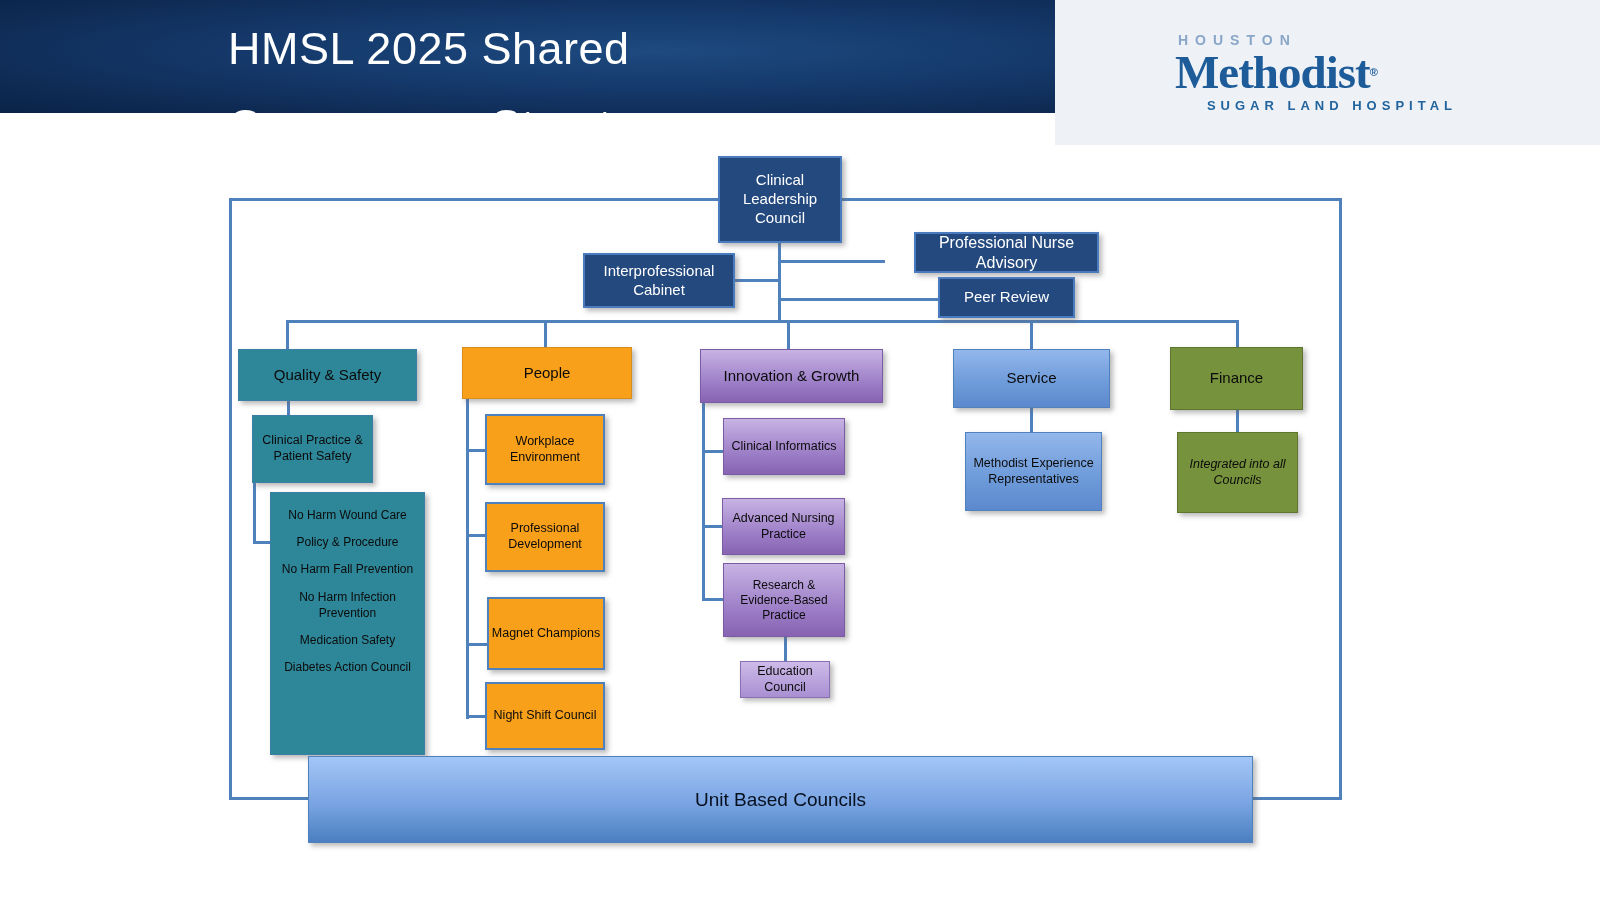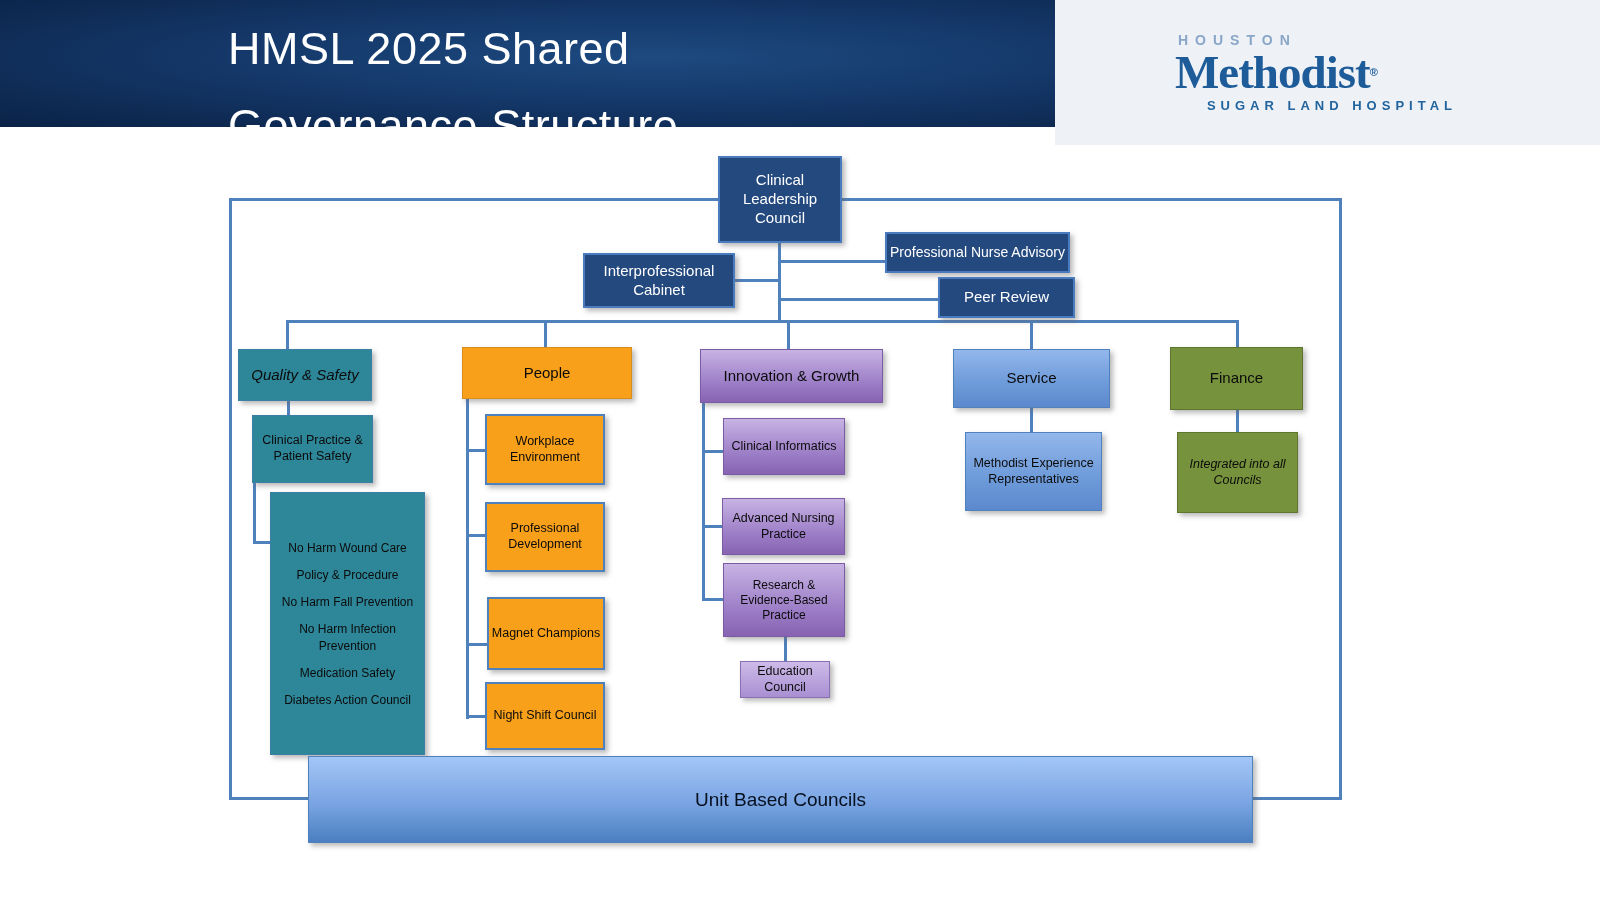--- a/index.html
+++ b/index.html
@@ -1,20 +1,20 @@
 <!DOCTYPE html>
 <html><head>
 <meta charset="utf-8">
 <style>
   html,body{margin:0;padding:0;background:#ffffff;width:1600px;height:900px;overflow:hidden;
             font-family:"Liberation Sans", sans-serif;}
   .stage{position:relative;width:1600px;height:900px;background:#ffffff;}
 
   
-  .band{position:absolute;left:0;top:0;width:1055px;height:127px;
+  .band{position:absolute;left:0;top:0;width:1055px;height:113px;
         background:radial-gradient(ellipse at 62% 45%, #1d4a80 0%, #143768 48%, #0a2246 100%);}
   .title{position:absolute;left:228px;top:10px;color:#ffffff;font-size:45px;line-height:77px;
          font-weight:400;letter-spacing:0.5px;white-space:nowrap;}
   .logo-panel{position:absolute;left:1055px;top:0;width:545px;height:145px;background:#eef1f6;}
   .logo{position:absolute;left:120px;top:32px;width:282px;}
   .logo .city{font-size:14px;letter-spacing:7px;color:#89a6c8;font-weight:bold;margin-left:3px;}
   .logo .brand{font-family:"Liberation Serif", serif;font-weight:bold;font-size:47px;line-height:48px;
                color:#1d5c99;letter-spacing:-1px;}
   .logo .reg{font-size:11px;vertical-align:top;color:#1d5c99;font-family:"Liberation Sans",sans-serif;}
   .logo .sub{font-size:13px;letter-spacing:5px;color:#21649e;font-weight:bold;text-align:right;margin-top:2px;}
@@ -28,26 +28,26 @@
   .navy{background:#24497e;border:2px solid #4a7bbe;color:#ffffff;}
   .teal{background:#2e8799;border:1px solid #3c7fa4;}
   .orange{background:#f9a01b;border:2px solid #4f81bd;}
   .orange-pillar{background:#f9a01b;border:1px solid #d98e1b;}
   .purple{background:linear-gradient(180deg,#c7b3e3 0%,#9b7cc6 65%,#8763b2 100%);border:1px solid #7b5ba3;}
   .purple-light{background:linear-gradient(180deg,#cdbbe8 0%,#a98fd2 100%);border:1px solid #8a6fb5;}
   .bluegrad{background:linear-gradient(180deg,#93b7ec 0%,#6f9cda 55%,#5c89ce 100%);border:1px solid #4f81bd;}
   .olive{background:#76923c;border:1px solid #5e7530;}
   .pillar{font-size:15px;}
   .f15{font-size:15px;}
-  .f14{font-size:14px;}
+  .f14{font-size:16px;margin-left:29px;}
   .f12{font-size:12.5px;}
   .italic{font-style:italic;}
   .ubc{background:linear-gradient(180deg,#a3c6f7 0%,#79a4e2 55%,#4a7fc1 100%);
        border:1px solid #4f81bd;font-size:19px;color:#06101f;}
-  .list-box{flex-direction:column;justify-content:center;padding-top:14px;font-size:12px;}
+  .list-box{flex-direction:column;justify-content:flex-start;padding-top:14px;font-size:12px;}
   .list-box .li{margin-bottom:11px;line-height:1.35;}
 </style>
 </head>
 <body>
 
 <div class="stage">
 
   <div class="band">
     <div class="title">
       <div>HMSL 2025 Shared</div>
@@ -92,21 +92,21 @@
   <div class="line" style="left:784px;top:637px;width:3px;height:25px;"></div>
 
   <div class="line" style="left:1030px;top:408px;width:3px;height:25px;"></div>
   <div class="line" style="left:1236px;top:410px;width:3px;height:23px;"></div>
 
   <div class="node navy f15" style="left:718px;top:156px;width:124px;height:87px;">Clinical Leadership Council</div>
   <div class="node navy f15" style="left:583px;top:253px;width:152px;height:55px;">Interprofessional Cabinet</div>
   <div class="node navy f14" style="left:885px;top:232px;width:185px;height:41px;">Professional Nurse Advisory</div>
   <div class="node navy f15" style="left:938px;top:277px;width:137px;height:41px;">Peer Review</div>
 
-  <div class="node teal pillar" style="left:238px;top:349px;width:134px;height:52px;font-style:italic;">Quality &amp; Safety</div>
+  <div class="node teal pillar" style="left:238px;top:349px;width:179px;height:52px;">Quality &amp; Safety</div>
   <div class="node orange-pillar pillar" style="left:462px;top:347px;width:170px;height:52px;">People</div>
   <div class="node purple pillar" style="left:700px;top:349px;width:183px;height:54px;">Innovation &amp; Growth</div>
   <div class="node bluegrad pillar" style="left:953px;top:349px;width:157px;height:59px;">Service</div>
   <div class="node olive pillar" style="left:1170px;top:347px;width:133px;height:63px;">Finance</div>
 
   <div class="node teal f12" style="left:252px;top:415px;width:121px;height:68px;">Clinical Practice &amp; Patient Safety</div>
   <div class="node teal list-box" style="left:270px;top:492px;width:155px;height:263px;">
     <div class="li">No Harm Wound Care</div>
     <div class="li">Policy &amp; Procedure</div>
     <div class="li">No Harm Fall Prevention</div>

